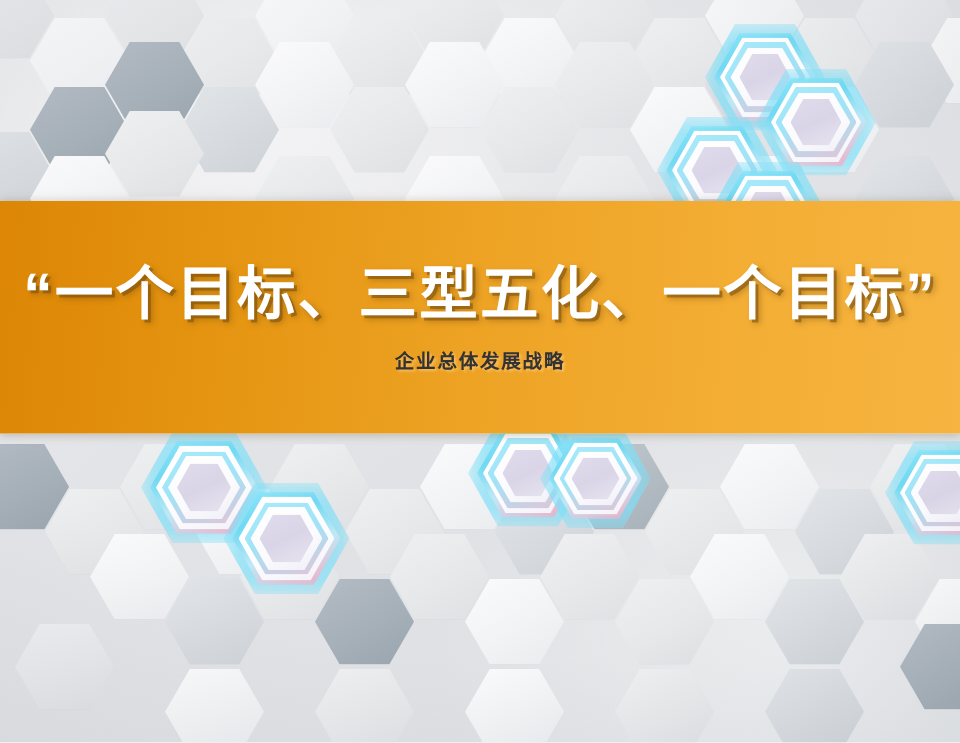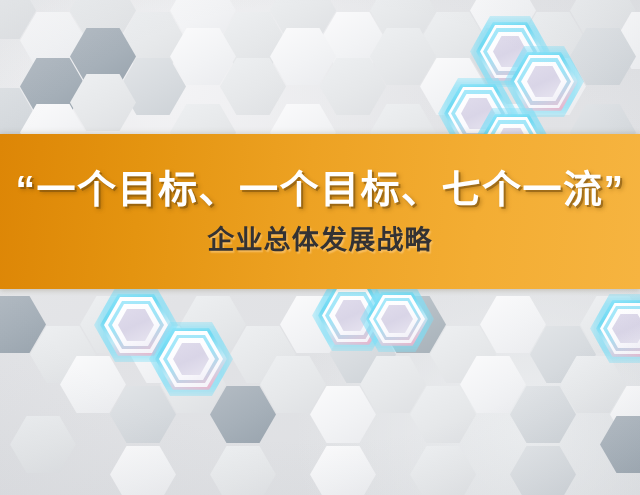--- a/index.html
+++ b/index.html
@@ -101,21 +101,21 @@
     line-height: 1.08;
     white-space: nowrap;
     text-shadow:
        2px 2px 0px rgba(120,78,12,0.55),
        3px 3px 4px rgba(110,70,10,0.40);
   }
 
   .subtitle {
     margin: 16px 0 0 0;
     color: #333234;
-    font-size: 27px;
+    font-size: 13px;
     font-weight: bold;
     letter-spacing: 1.2px;
     line-height: 1;
     white-space: nowrap;
     text-shadow: 1.5px 1.5px 1.5px rgba(255,210,140,0.55);
   }
 
   
   .vignette {
     position: absolute;
@@ -272,17 +272,17 @@
         <div class="ring ring-white-a" style="inset: 3px 4px;"></div>
         <div class="ring ring-cy" style="inset: 6px 7px;"></div>
         <div class="ring ring-white-b" style="inset: 9px 11px;"></div>
         <div class="ring core" style="inset: 14px 16px;"></div>
       </div>
     </div>
 
   <div class="vignette"></div>
 
   <div class="banner">
-    <h1 class="title">“一个目标、一个目标、七个一流”</h1>
+    <h1 class="title">“一个目标、三型五化、一个目标”</h1>
     <div class="subtitle">企业总体发展战略</div>
   </div>
 
 </div>
 
 </body></html>

